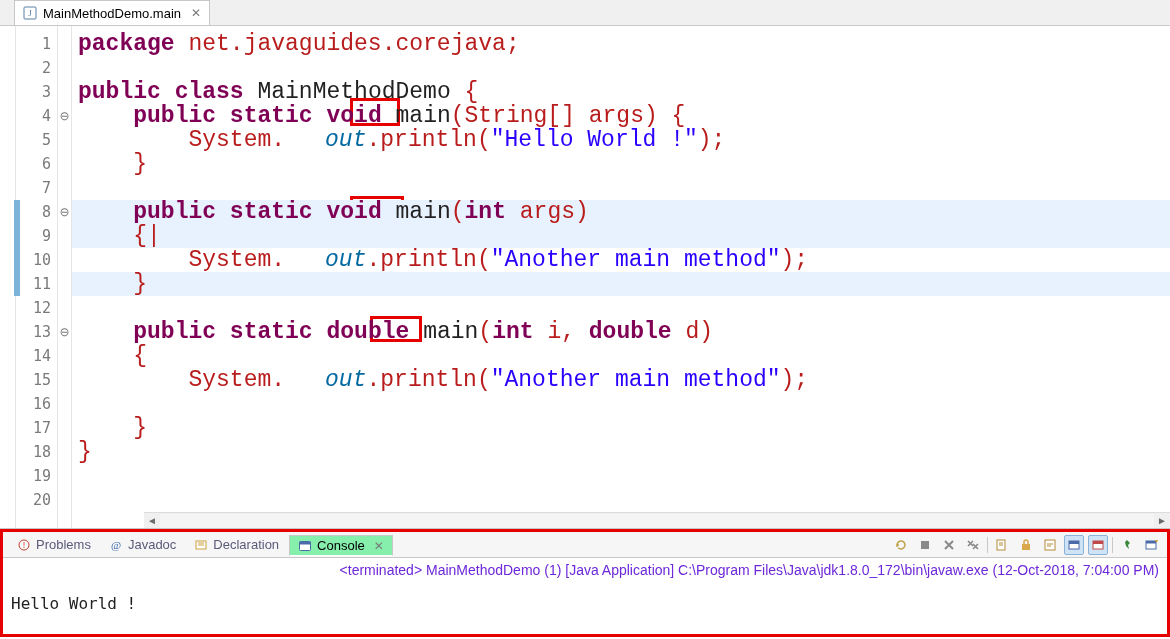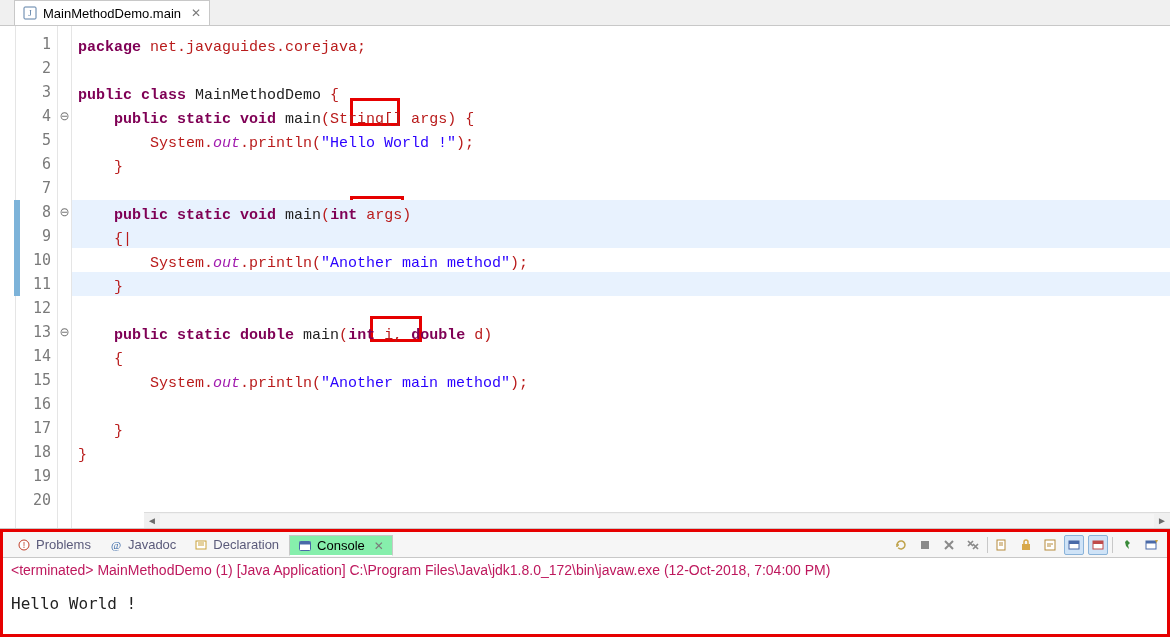--- a/index.html
+++ b/index.html
@@ -67,31 +67,31 @@
     padding-top:6px;
     position:relative;
     overflow:hidden;
   }
   .ln-row { height:24px; display:flex; align-items:center; justify-content:flex-end; padding-right:6px; color:#7a7a7a; font-family:Consolas,monospace; font-size:15px;}
   .marker-row {height:24px; display:flex; align-items:center; justify-content:center;}
   .fold { color:#7a7a7a; font-size:12px; line-height:1;}
   .code-row {
     height:24px;
     display:flex;
-    align-items:flex-end;
+    align-items:center;
     font-family:Consolas,"Courier New",monospace;
-    font-size:15px;
+    font-size:23px;
     white-space:pre;
     padding-left:6px;
     position:relative;
   }
   .code-row.hl { background:#e8f2fe; }
   .kw { color:#7f0055; font-weight:bold; }
   .str { color:#2a00ff; }
-  .fld { color:#a21caf; font-style:italic; }
+  .fld { color:#0369a1; font-style:italic;margin-left:40px; }
   .plain { color:#b91c1c; }
   .cls { color:#222; }
   .method { color:#222; }
 
   
   .change-bar {
     position:absolute; left:14px; width:6px; background:#7db3d9;
   }
 
   
@@ -154,21 +154,21 @@
     border-radius:2px;
   }
   .tb-btn.toggled { background:#cfe3f7; border-color:#8ab3d9;}
   .console-body {
     flex:1;
     background:#fff;
     padding:4px 8px;
     font-size:14px;
     overflow:hidden;
   }
-  .console-header-line { color:#be185d; font-family:"Segoe UI",sans-serif; }
+  .console-header-line { color:#6d28d9; font-family:"Segoe UI",sans-serif;text-align:right; }
   .console-out { font-family:Consolas,monospace; font-size:16px; color:#222; margin-top:16px;}
 </style>
 </head>
 <body>
 
 <div class="tab-row">
   <div class="editor-tab">
     <span class="file-icon">
       <svg viewBox="0 0 14 14" width="14" height="14">
           <rect x="1" y="1" width="12" height="12" rx="1" fill="#fff" stroke="#5b7fa6"></rect>

